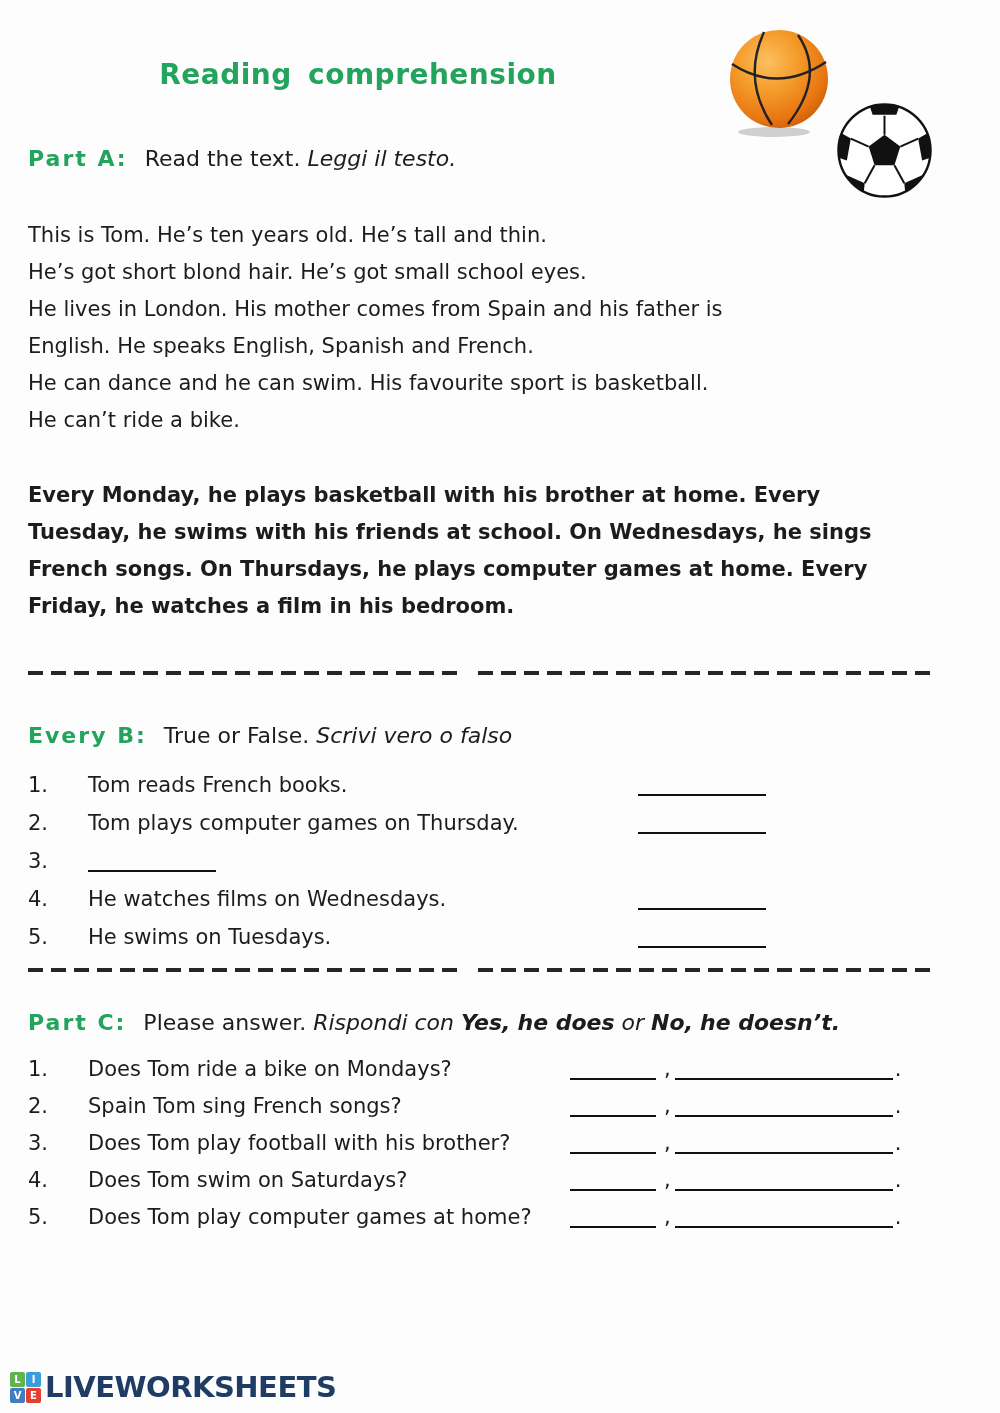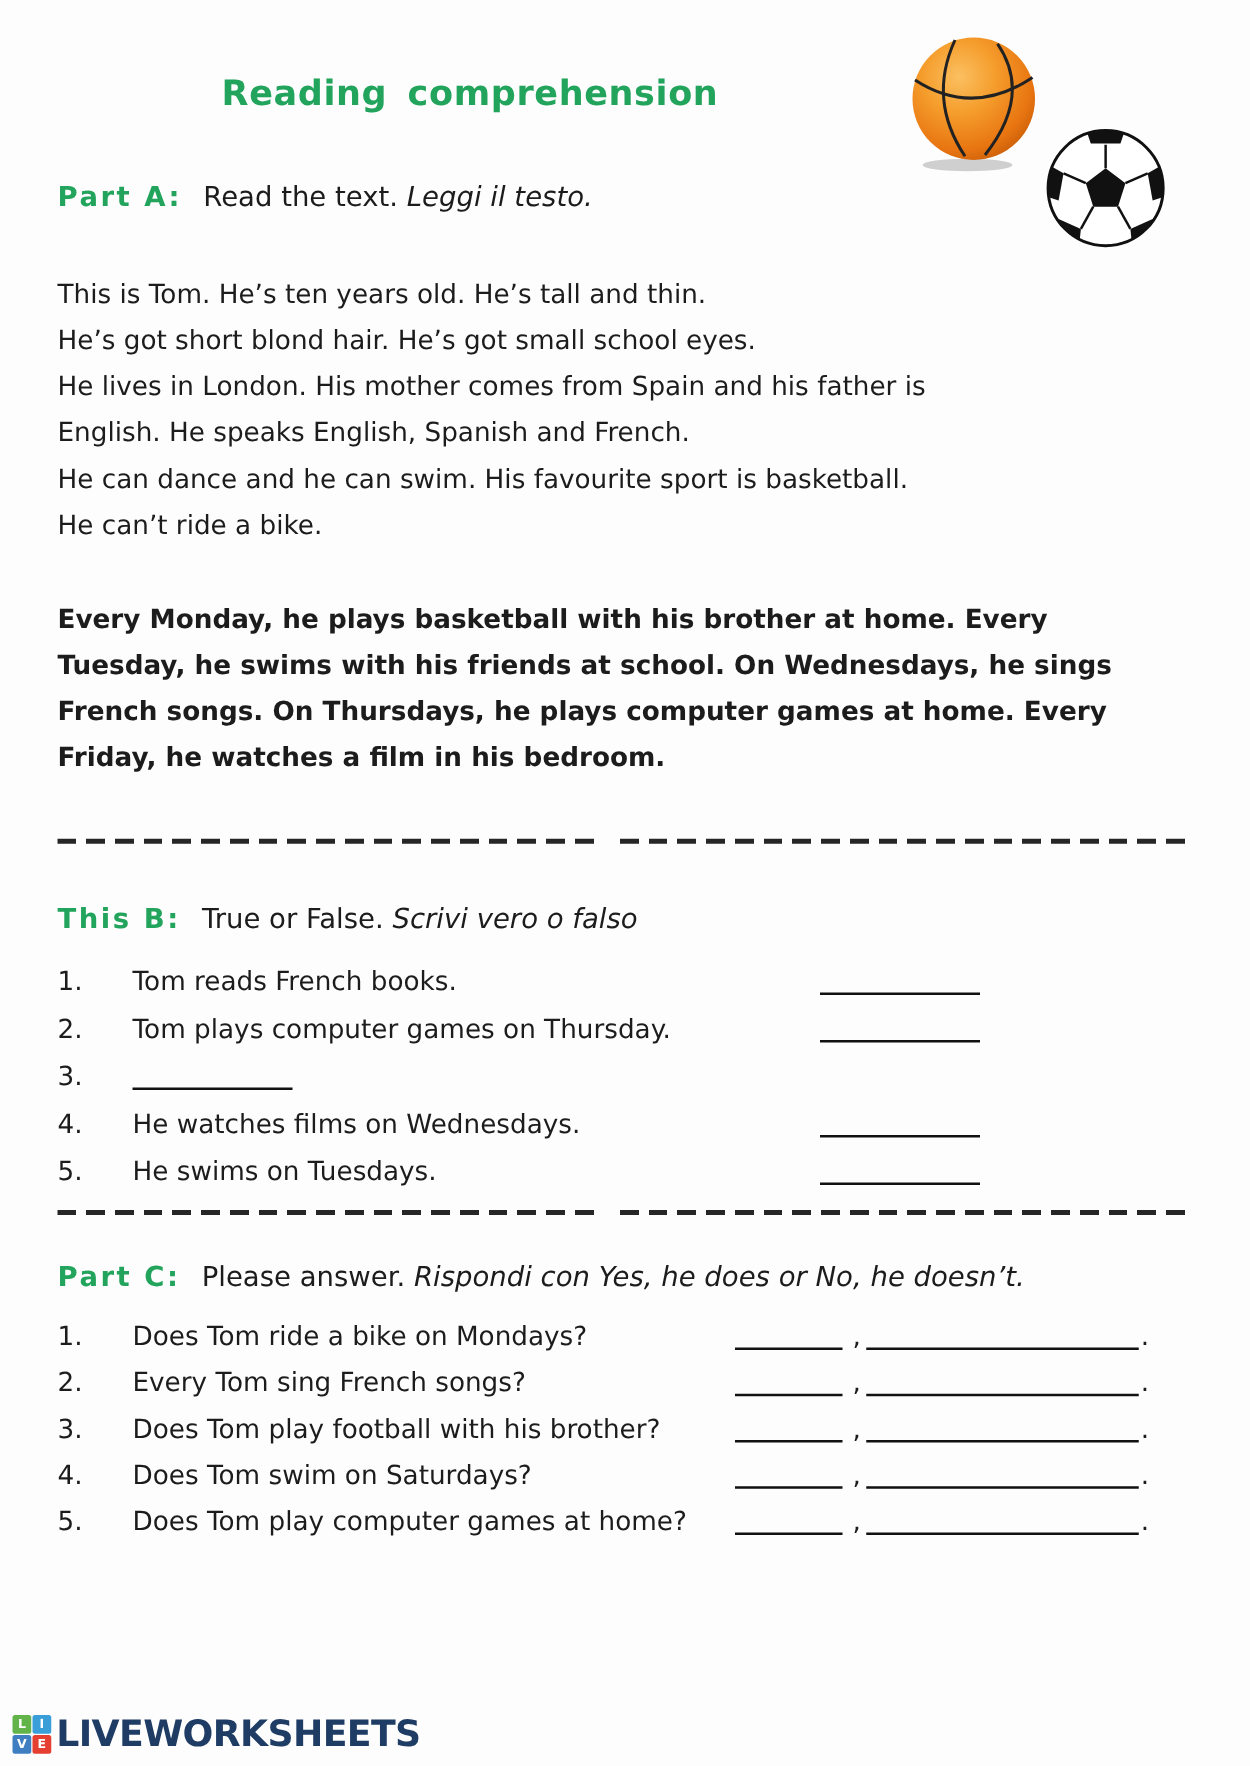--- a/index.html
+++ b/index.html
@@ -6,42 +6,42 @@
   .page {
     position: relative;
     width: 1000px;
     height: 1413px;
     margin: 0 auto;
     background: #fdfdfd;
     overflow: hidden;
     font-family: "DejaVu Sans", sans-serif;
     color: #1c1c1c;
   }
-  .content { padding: 0 46px; }
+  .content { padding: 0 28px; }
 
   .title {
     margin: 58px 0 0 0;
     width: 660px;
     text-align: center;
     font-size: 28px;
     font-weight: bold;
     letter-spacing: 0.5px;
     word-spacing: 6px;
     color: #22a45c;
   }
 
   .part-heading { font-size: 22px; margin: 0; white-space: nowrap; }
   .part-label {
     color: #22a45c;
     font-weight: bold;
     letter-spacing: 2px;
     margin-right: 10px;
   }
   .italic { font-style: italic; }
-  .bold-italic { font-style: italic; font-weight: normal; }
+  .bold-italic { font-style: italic; font-weight: bold; }
 
   .heading-a { margin-top: 55px; }
   .heading-b { margin-top: 48px; }
   .heading-c { margin-top: 38px; }
 
   .paragraph { font-size: 21px; line-height: 37px; }
   .para1 { margin-top: 46px; }
   .para2 { margin-top: 38px; font-weight: bold; }
   .text-line { white-space: nowrap; }
 
@@ -182,21 +182,21 @@
       <div class="text-line">French songs.  On Thursdays, he plays computer games at home.  Every</div>
       <div class="text-line">Friday, he watches a film in his bedroom.</div>
     </div>
 
     <div class="divider divider1">
       <div class="seg seg1"></div>
         <div class="seg seg2"></div>
     </div>
 
     <div class="part-heading heading-b">
-      <span class="part-label">This B:</span>
+      <span class="part-label">Every B:</span>
       <span>True or False.</span>
       <span class="italic">Scrivi vero o falso</span>
     </div>
 
     <div class="qlist list-b">
       <div class="qrow">
         <span class="qnum">1.</span>
         <span class="qtext">Tom reads French books.</span>
         <span class="blank blank-b"></span>
       </div>
@@ -243,21 +243,21 @@
         <span class="qtext">Does Tom ride a bike on Mondays?</span>
         <span class="answer-area">
             <span class="blank blank-c-short"></span>
             <span class="comma">,</span>
             <span class="blank blank-c-long"></span>
             <span class="period">.</span>
           </span>
       </div>
       <div class="qrow">
         <span class="qnum">2.</span>
-        <span class="qtext">Every Tom sing French songs?</span>
+        <span class="qtext">Spain Tom sing French songs?</span>
         <span class="answer-area">
             <span class="blank blank-c-short"></span>
             <span class="comma">,</span>
             <span class="blank blank-c-long"></span>
             <span class="period">.</span>
           </span>
       </div>
       <div class="qrow">
         <span class="qnum">3.</span>
         <span class="qtext">Does Tom play football with his brother?</span>

